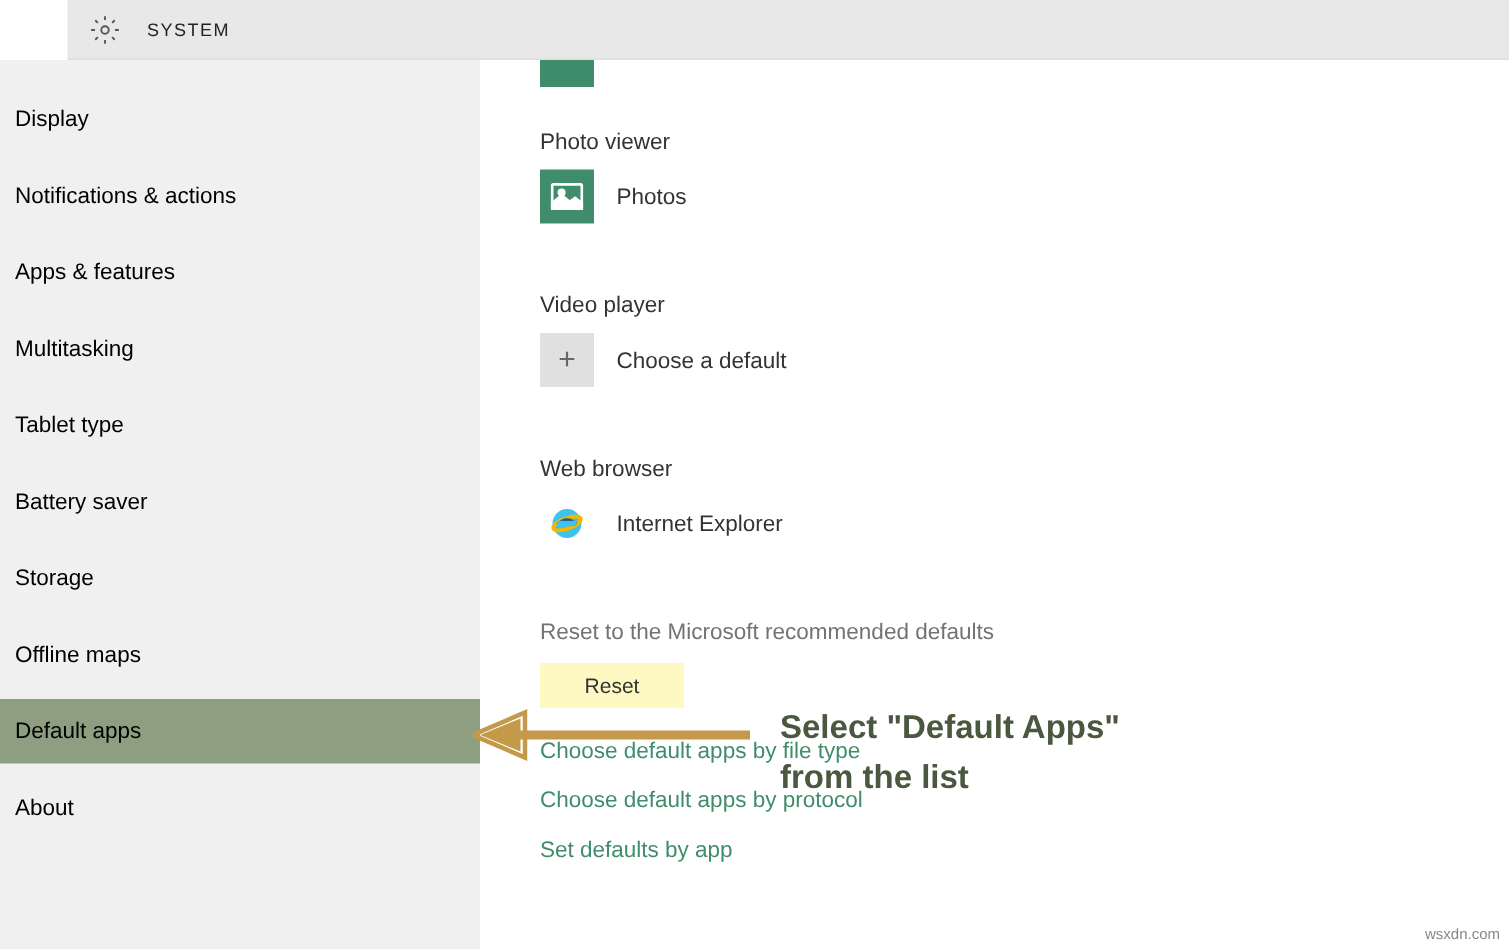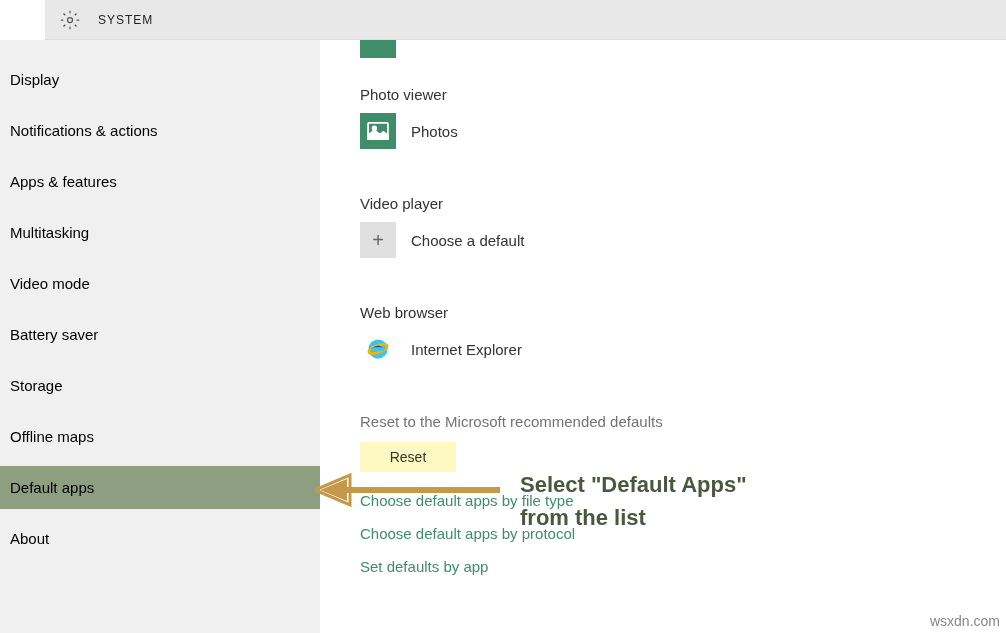--- a/index.html
+++ b/index.html
@@ -111,42 +111,42 @@
       position: absolute;
       left: 315px;
       top: 470px;
       pointer-events: none;
     }
     
     .watermark {
       position: absolute;
       right: 6px;
       bottom: 4px;
-      font-size: 14px;
+      font-size: 10px;
       color: #888;
     }
   </style>
 </head>
 <body>
 
 <div class="header">
   <svg class="gear-icon" viewBox="0 0 24 24" fill="none" stroke="#555" stroke-width="1.5">
     <circle cx="12" cy="12" r="3"></circle>
     <path d="M12 1v3m0 16v3M4.2 4.2l2.1 2.1m11.4 11.4l2.1 2.1M1 12h3m16 0h3M4.2 19.8l2.1-2.1m11.4-11.4l2.1-2.1"></path>
   </svg>
   <span class="header-title">SYSTEM</span>
 </div>
 
 <div class="container">
   <div class="sidebar">
     <div class="sidebar-item">Display</div>
     <div class="sidebar-item">Notifications &amp; actions</div>
     <div class="sidebar-item">Apps &amp; features</div>
     <div class="sidebar-item">Multitasking</div>
-    <div class="sidebar-item">Video mode</div>
+    <div class="sidebar-item">Tablet type</div>
     <div class="sidebar-item">Battery saver</div>
     <div class="sidebar-item">Storage</div>
     <div class="sidebar-item">Offline maps</div>
     <div class="sidebar-item selected">Default apps</div>
     <div class="sidebar-item">About</div>
   </div>
 
   <div class="content">
     <div class="partial-icon"></div>
     

